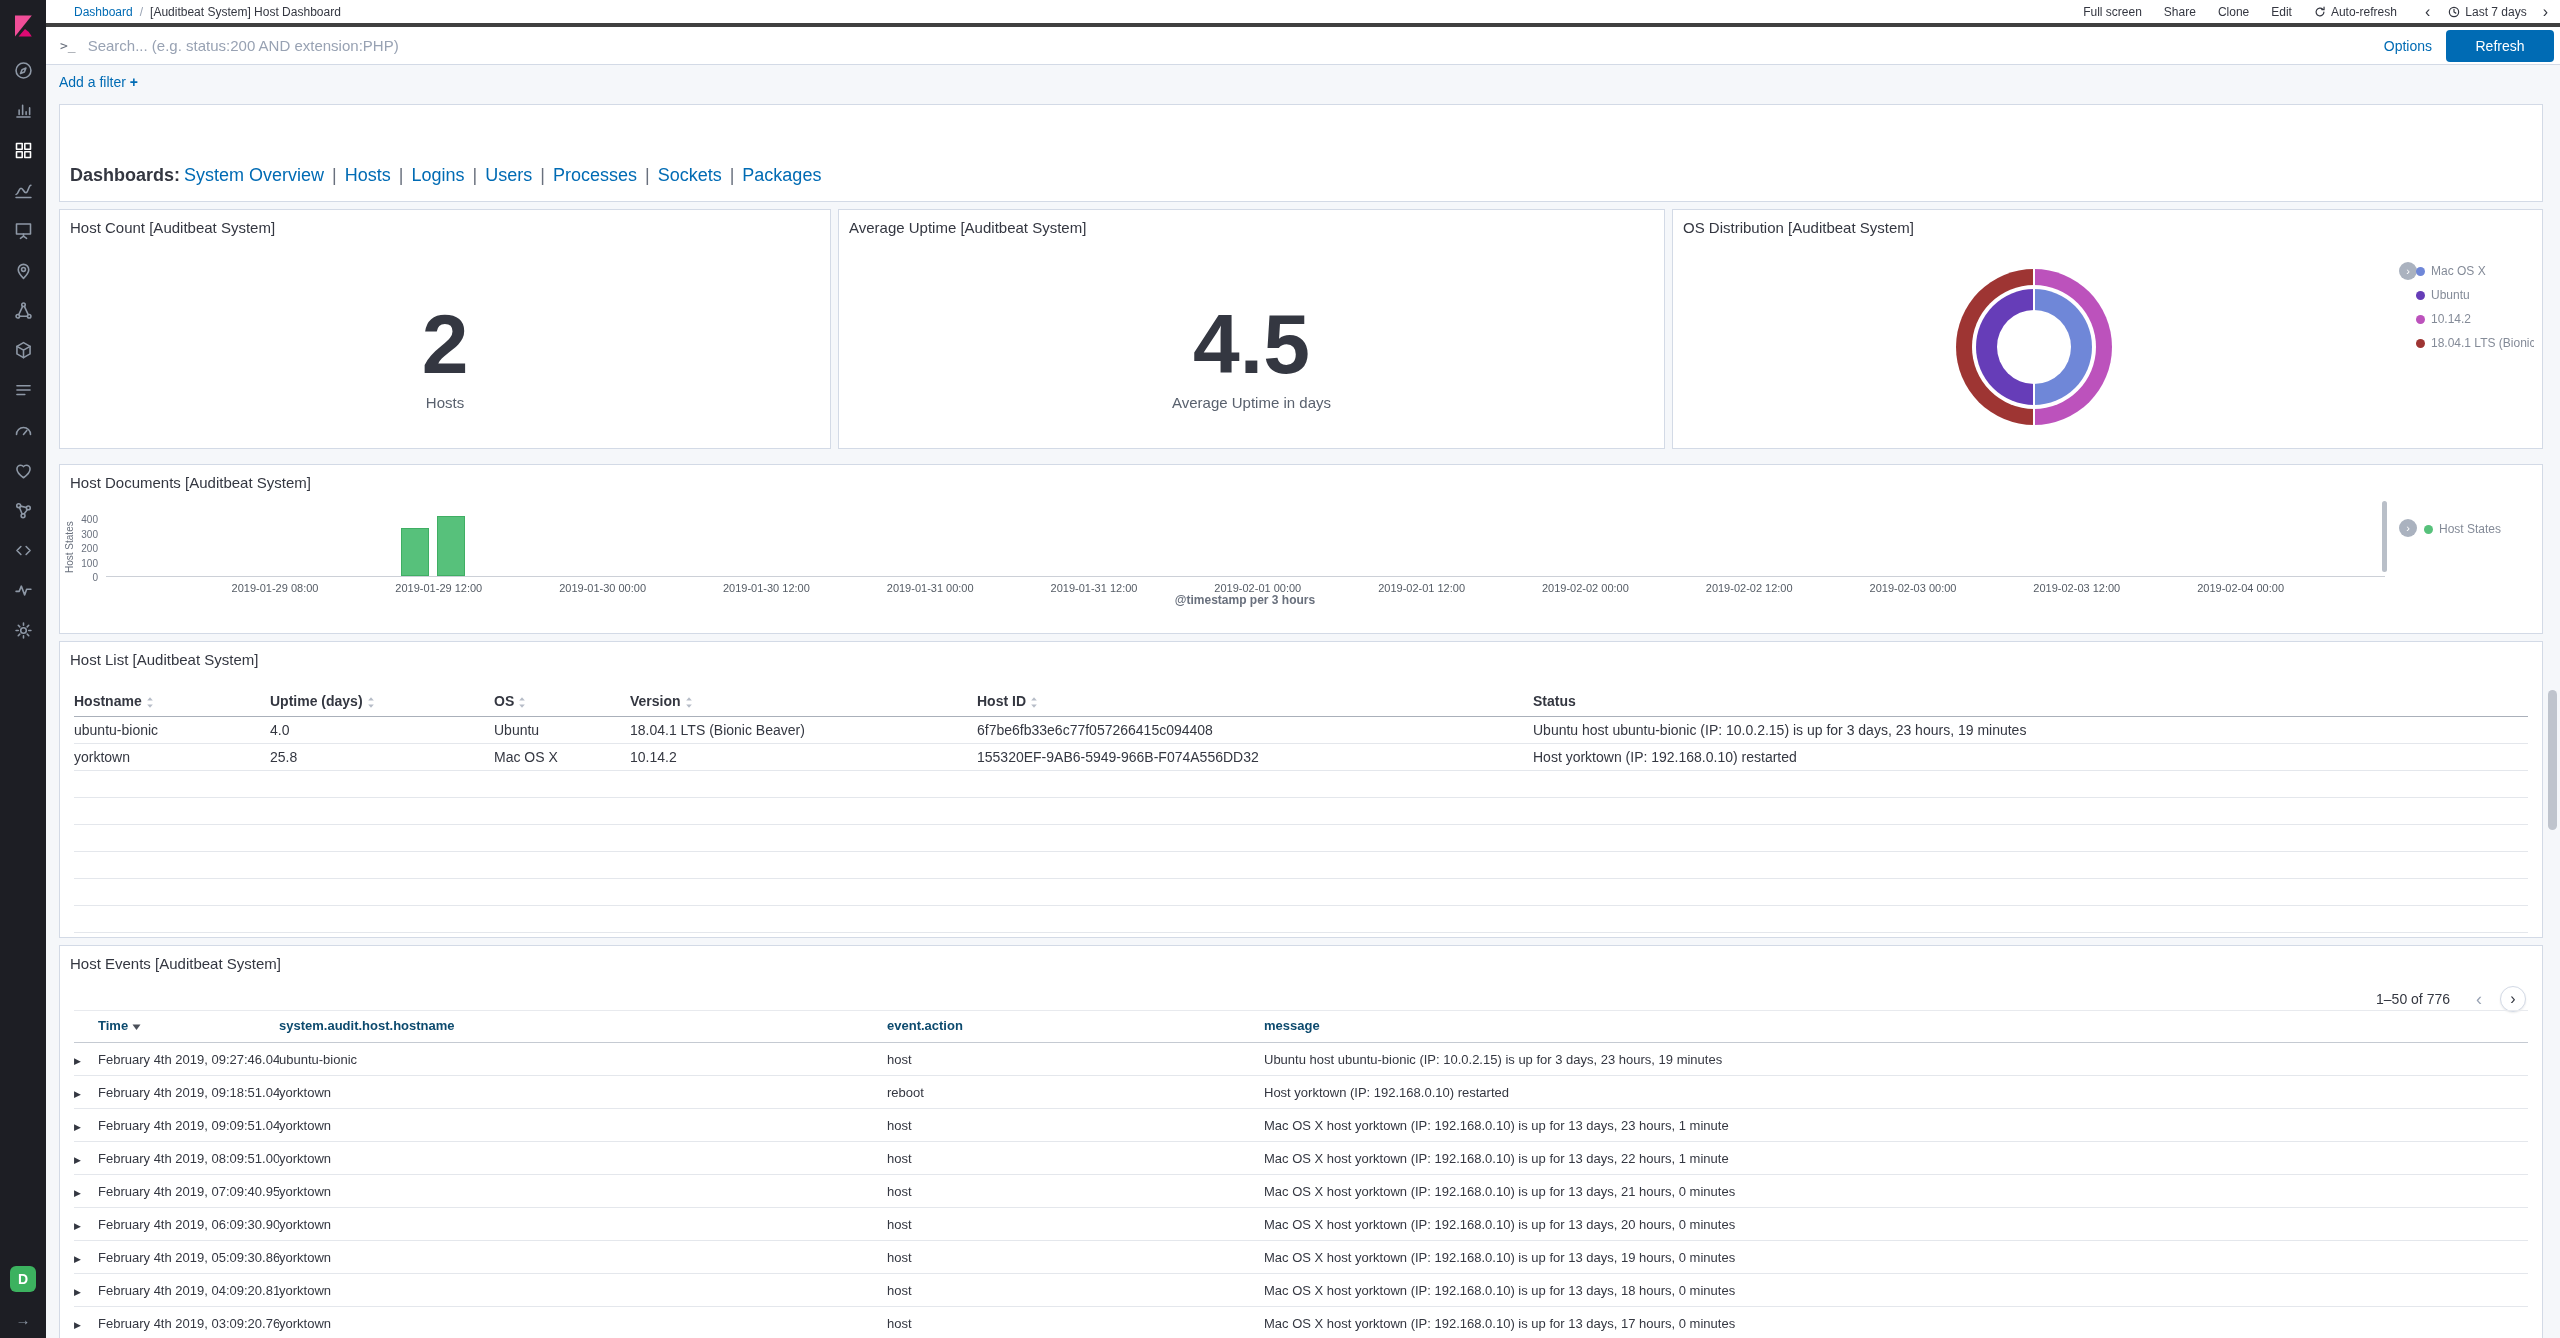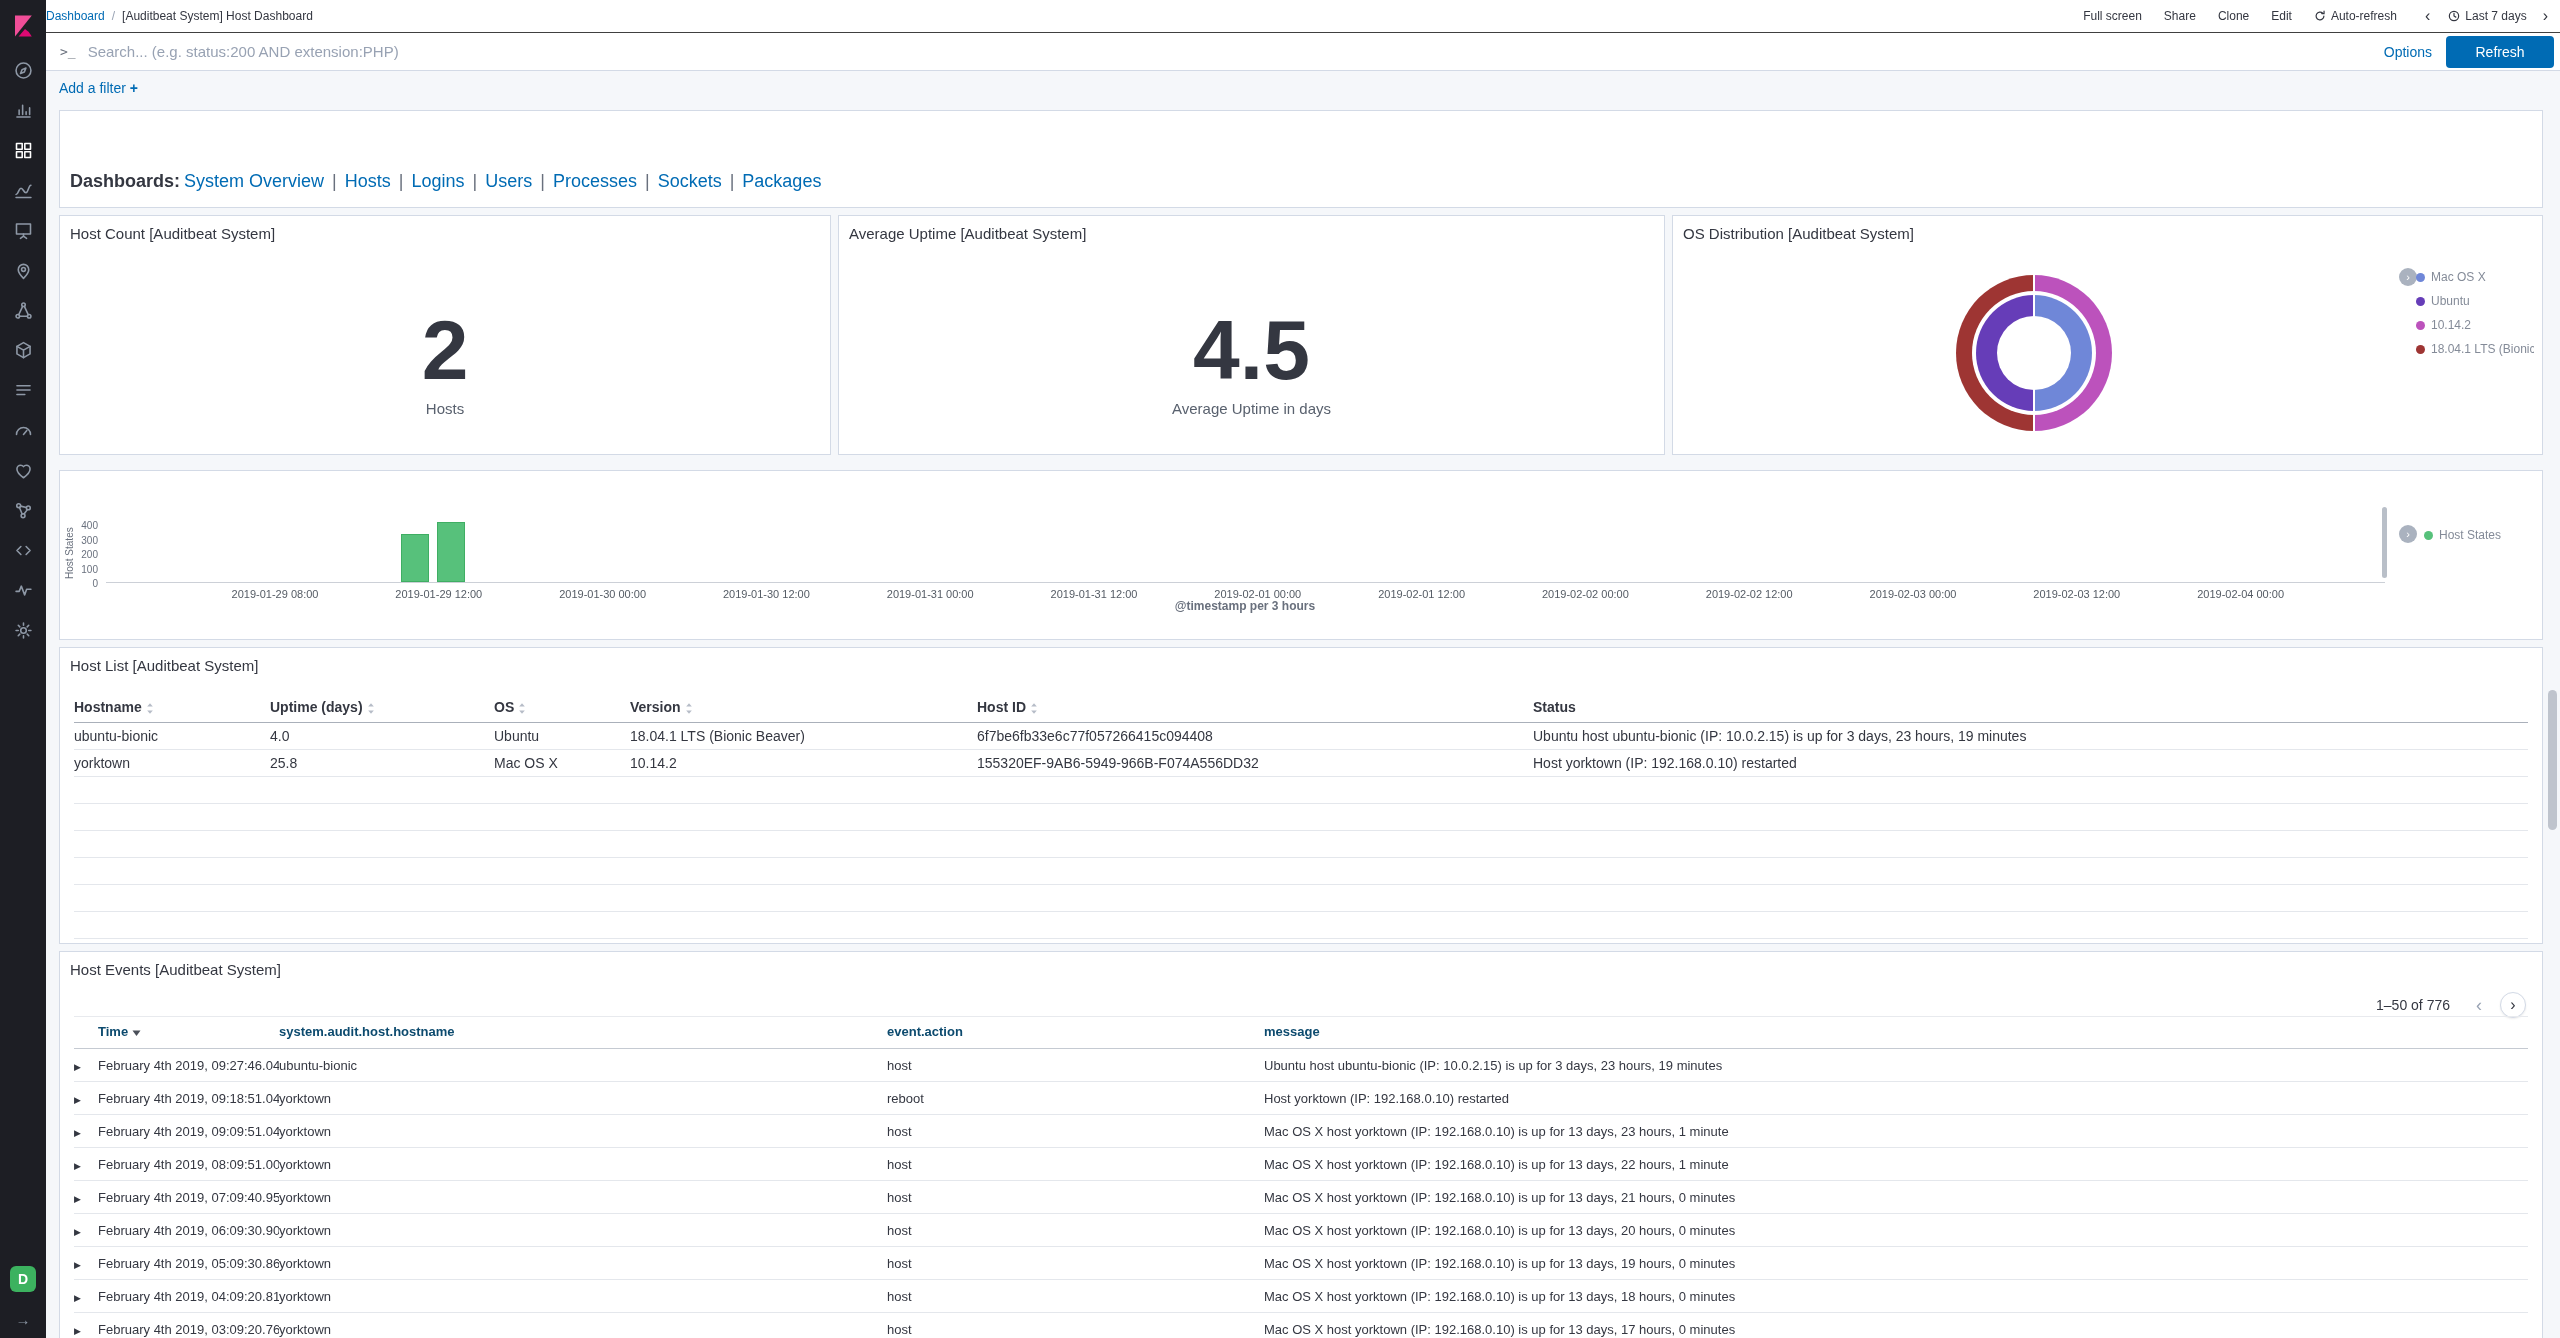--- a/index.html
+++ b/index.html
@@ -15,21 +15,21 @@
   .nav{display:flex;flex-direction:column;align-items:center}
   .nav-item{width:46px;height:40px;display:flex;align-items:center;justify-content:center;color:#8e98a6}
   .nav-item.active{color:#ffffff}
   .nav-item svg{width:21px;height:21px}
   .sidebar-bottom{margin-top:auto;display:flex;flex-direction:column;align-items:center}
   .space-badge{width:26px;height:26px;border-radius:6px;background:#3cb25f;color:#fff;font-weight:700;font-size:14px;display:flex;align-items:center;justify-content:center;margin-bottom:12px}
   .collapse{height:30px;color:#8e98a6;font-size:15px;display:flex;align-items:center;justify-content:center;margin-bottom:4px}
 
   
   .main{margin-left:46px}
-  .breadcrumb-bar{height:33px;background:#fff;border-bottom:1px solid #404040;display:flex;align-items:center;padding:0 10px 0 0;font-size:12px}
+  .breadcrumb-bar{height:27px;background:#fff;border-bottom:4px solid #404040;display:flex;align-items:center;padding:0 10px 0 28px;font-size:12px}
   .bc-sep{color:#98a2b3;margin:0 7px}
   .bc-cur{color:#343741}
   .top-menu{margin-left:auto;display:flex;gap:22px}
   .menu-item{color:#343741}
   .auto-refresh{display:flex;align-items:center;gap:5px;margin-left:22px;color:#343741}
   .auto-refresh svg,.time-range svg{width:12px;height:12px;stroke:#343741;fill:none;stroke-width:1.6;stroke-linecap:round}
   .tp-prev{margin-left:26px;font-size:16px;color:#343741;padding:0 2px}
   .time-range{display:flex;align-items:center;gap:5px;margin-left:16px;color:#343741}
   .tp-next{margin-left:14px;font-size:16px;color:#343741;padding:0 2px}
 
@@ -305,20 +305,21 @@
             <div class="legend-item" data-interactable="true">
               <span class="ldot" data-interactable="false" style="background:#9e3533"></span>
               <span data-interactable="false">18.04.1 LTS (Bionic B...</span>
             </div>
           </div>
       </section>
     </div>
 
     
     <section class="panel chart-panel" data-interactable="false">
+      <h3 class="panel-title" data-interactable="false">Host Documents [Auditbeat System]</h3>
       <div class="ylabel" data-interactable="false">Host States</div>
       <div class="chart-area" id="chart-area" data-interactable="false">
           <div class="ytick" data-interactable="false" style="top:62.0px">0</div>
           <div class="ytick" data-interactable="false" style="top:47.6px">100</div>
           <div class="ytick" data-interactable="false" style="top:33.2px">200</div>
           <div class="ytick" data-interactable="false" style="top:18.7px">300</div>
           <div class="ytick" data-interactable="false" style="top:4.3px">400</div>
           <div class="xtick" data-interactable="false" style="left:169.0px">2019-01-29 08:00</div>
           <div class="xtick" data-interactable="false" style="left:332.8px">2019-01-29 12:00</div>
           <div class="xtick" data-interactable="false" style="left:496.6px">2019-01-30 00:00</div>

